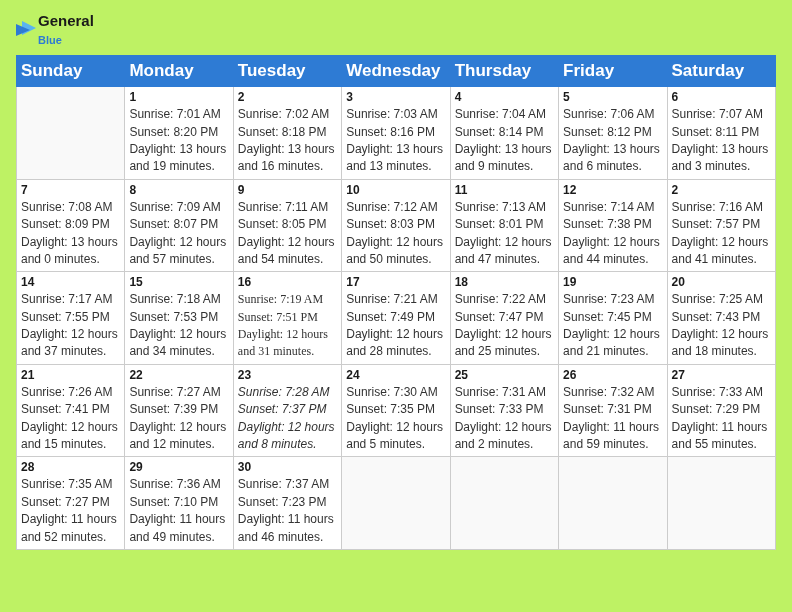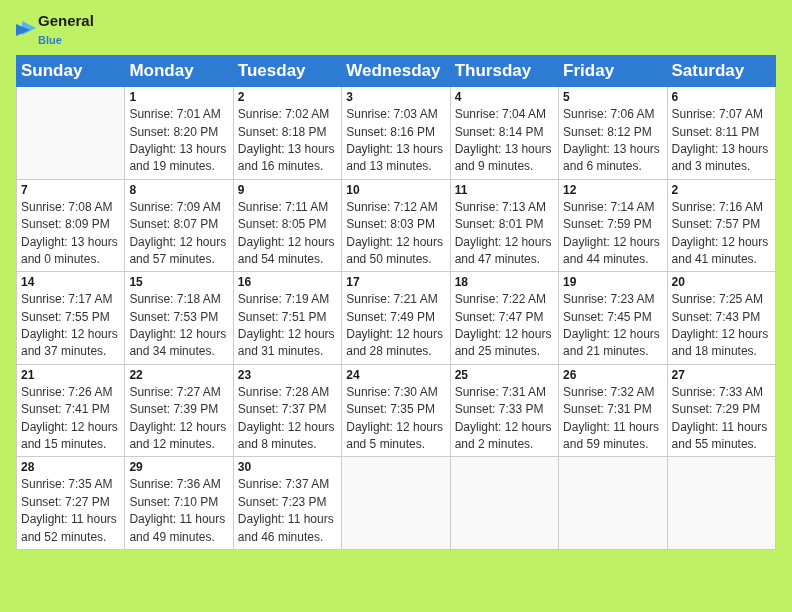--- a/index.html
+++ b/index.html
@@ -191,21 +191,21 @@
           <td>
             <span class="day-num">11</span>
             <div class="day-info" style="white-space: pre-line;">Sunrise: 7:13 AM
 Sunset: 8:01 PM
 Daylight: 12 hours
 and 47 minutes.</div>
           </td>
           <td>
             <span class="day-num">12</span>
             <div class="day-info" style="white-space: pre-line;">Sunrise: 7:14 AM
-Sunset: 7:59 PM
+Sunset: 7:38 PM
 Daylight: 12 hours
 and 44 minutes.</div>
           </td>
           <td>
             <span class="day-num">2</span>
             <div class="day-info" style="white-space: pre-line;">Sunrise: 7:16 AM
 Sunset: 7:57 PM
 Daylight: 12 hours
 and 41 minutes.</div>
           </td>
@@ -220,21 +220,21 @@
           </td>
           <td>
             <span class="day-num">15</span>
             <div class="day-info" style="white-space: pre-line;">Sunrise: 7:18 AM
 Sunset: 7:53 PM
 Daylight: 12 hours
 and 34 minutes.</div>
           </td>
           <td>
             <span class="day-num">16</span>
-            <div class="day-info" style="white-space: pre-line;">Sunrise: 7:19 AM
+            <div class="day-info" style="white-space: pre-line; font-family: Liberation Serif, serif;">Sunrise: 7:19 AM
 Sunset: 7:51 PM
 Daylight: 12 hours
 and 31 minutes.</div>
           </td>
           <td>
             <span class="day-num">17</span>
             <div class="day-info" style="white-space: pre-line;">Sunrise: 7:21 AM
 Sunset: 7:49 PM
 Daylight: 12 hours
 and 28 minutes.</div>
@@ -271,21 +271,21 @@
           </td>
           <td>
             <span class="day-num">22</span>
             <div class="day-info" style="white-space: pre-line;">Sunrise: 7:27 AM
 Sunset: 7:39 PM
 Daylight: 12 hours
 and 12 minutes.</div>
           </td>
           <td>
             <span class="day-num">23</span>
-            <div class="day-info" style="white-space: pre-line;">Sunrise: 7:28 AM
+            <div class="day-info" style="white-space: pre-line; font-style: italic;">Sunrise: 7:28 AM
 Sunset: 7:37 PM
 Daylight: 12 hours
 and 8 minutes.</div>
           </td>
           <td>
             <span class="day-num">24</span>
             <div class="day-info" style="white-space: pre-line;">Sunrise: 7:30 AM
 Sunset: 7:35 PM
 Daylight: 12 hours
 and 5 minutes.</div>

